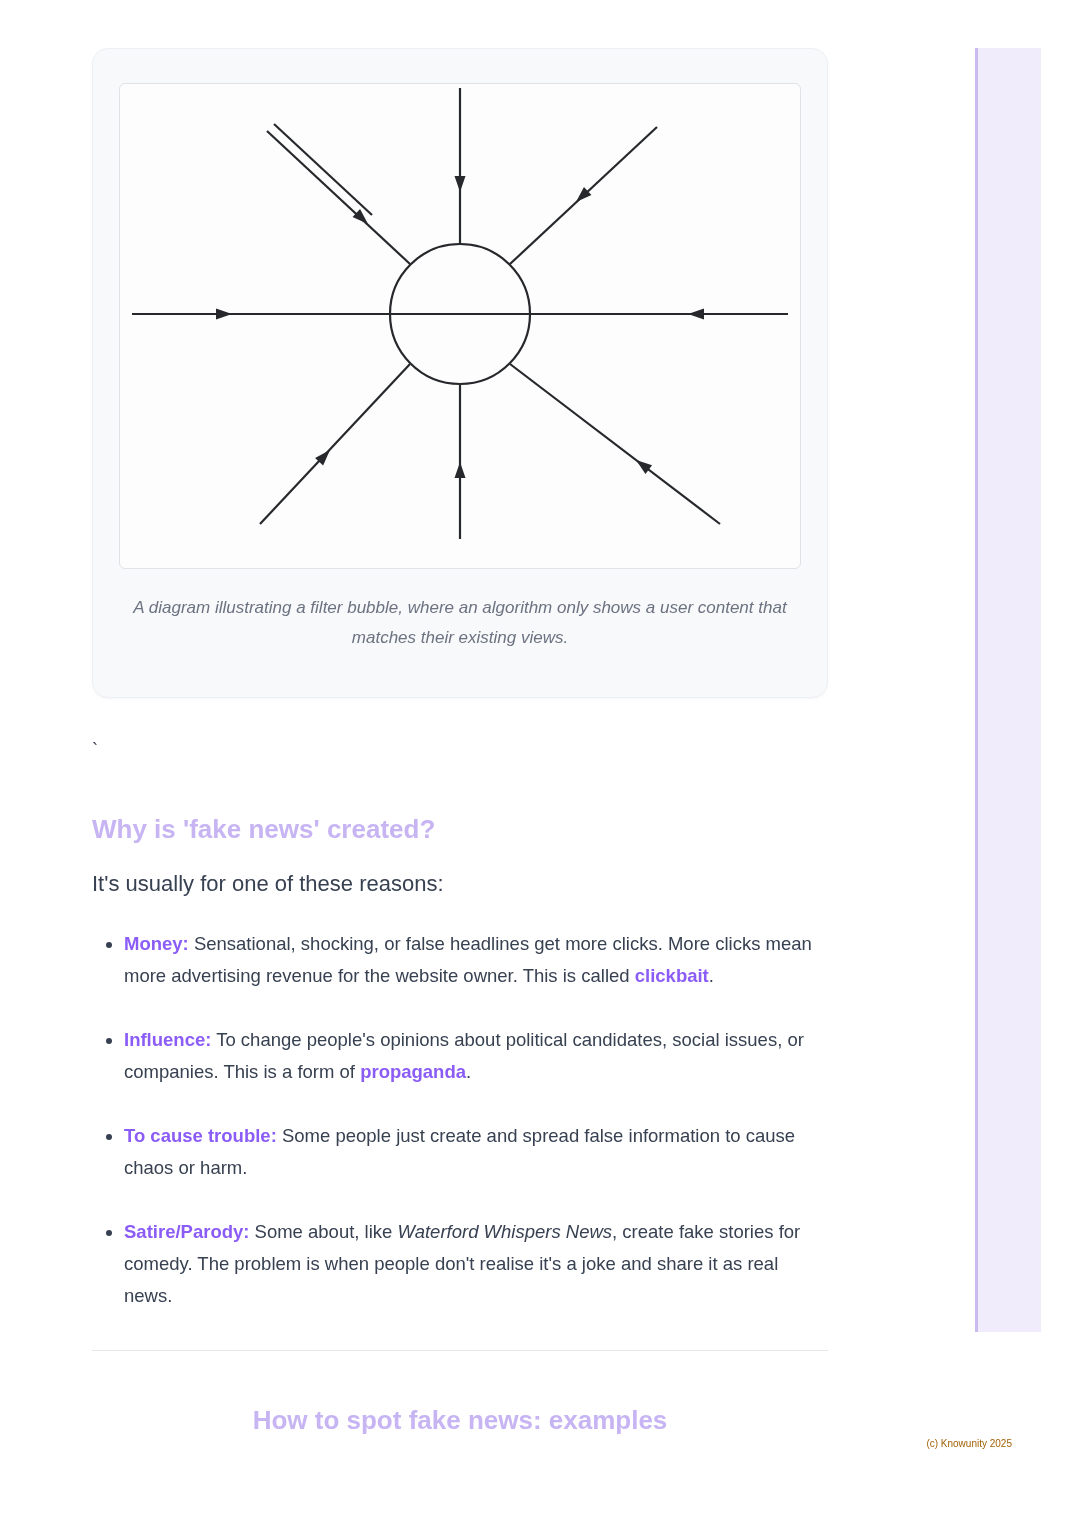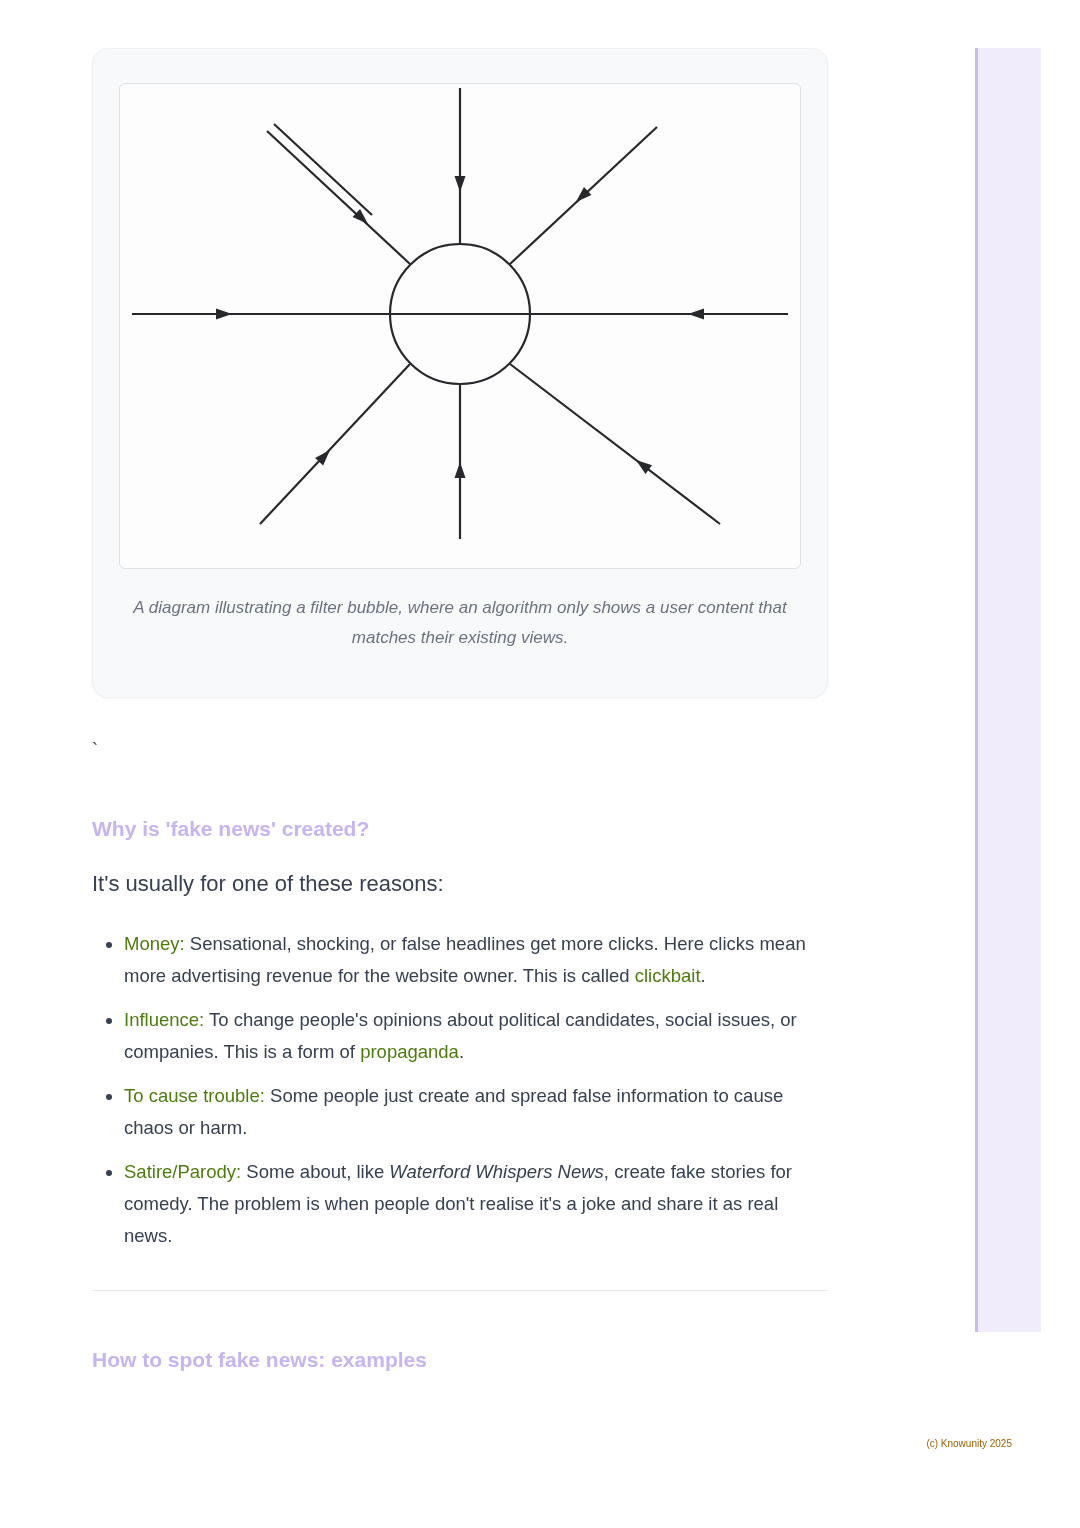--- a/index.html
+++ b/index.html
@@ -63,46 +63,46 @@
 
   .stray{
     margin:42px 0 0;
     font-size:18px;
     color:#374151;
     line-height:20px;
   }
 
   h2.heading{
     margin:52px 0 0;
-    font-size:21px;
+    font-size:26px;
     line-height:34px;
     font-weight:700;
     color:var(--heading);
   }
-  h2.heading.second{}
+  h2.heading.second{text-align:center;}
 
   p.para{
     margin:22px 0 0;
     font-size:22px;
     line-height:32px;
     color:#374151;
   }
 
   ul.bullets{
     margin:28px 0 0;
     padding-left:32px;
     list-style:disc;
   }
   ul.bullets li{
     font-size:18.5px;
     line-height:32px;
     color:#374151;
   }
-  ul.bullets li + li{margin-top:12px;}
-  ul.bullets strong{color:#4d7c0f;font-weight:400;}
+  ul.bullets li + li{margin-top:32px;}
+  ul.bullets strong{color:#8b5cf6;font-weight:700;}
   ul.bullets em{font-style:italic;}
 
   hr.divider{
     margin:38px 0 0;
     border:none;
     border-top:1px solid #e6e8eb;
     height:0;
   }
 
   .copyright{
@@ -152,21 +152,21 @@
       </div>
       <p class="caption">A diagram illustrating a filter bubble, where an algorithm only shows a user content that matches their existing views.</p>
     </section>
 
     <p class="stray">`</p>
 
     <h2 class="heading">Why is 'fake news' created?</h2>
     <p class="para">It's usually for one of these reasons:</p>
 
     <ul class="bullets" id="reasons-list">
-        <li><strong>Money:</strong><span> Sensational, shocking, or false headlines get more clicks. Here clicks mean more advertising revenue for the website owner. This is called </span><strong>clickbait</strong><span>.</span></li>
+        <li><strong>Money:</strong><span> Sensational, shocking, or false headlines get more clicks. More clicks mean more advertising revenue for the website owner. This is called </span><strong>clickbait</strong><span>.</span></li>
         <li><strong>Influence:</strong><span> To change people's opinions about political candidates, social issues, or companies. This is a form of </span><strong>propaganda</strong><span>.</span></li>
         <li><strong>To cause trouble:</strong><span> Some people just create and spread false information to cause chaos or harm.</span></li>
         <li><strong>Satire/Parody:</strong><span> Some about, like </span><em>Waterford Whispers News</em><span>, create fake stories for comedy. The problem is when people don't realise it's a joke and share it as real news.</span></li>
       </ul>
 
     <hr class="divider">
 
     <h2 class="heading second">How to spot fake news: examples</h2>
 
   </main>

